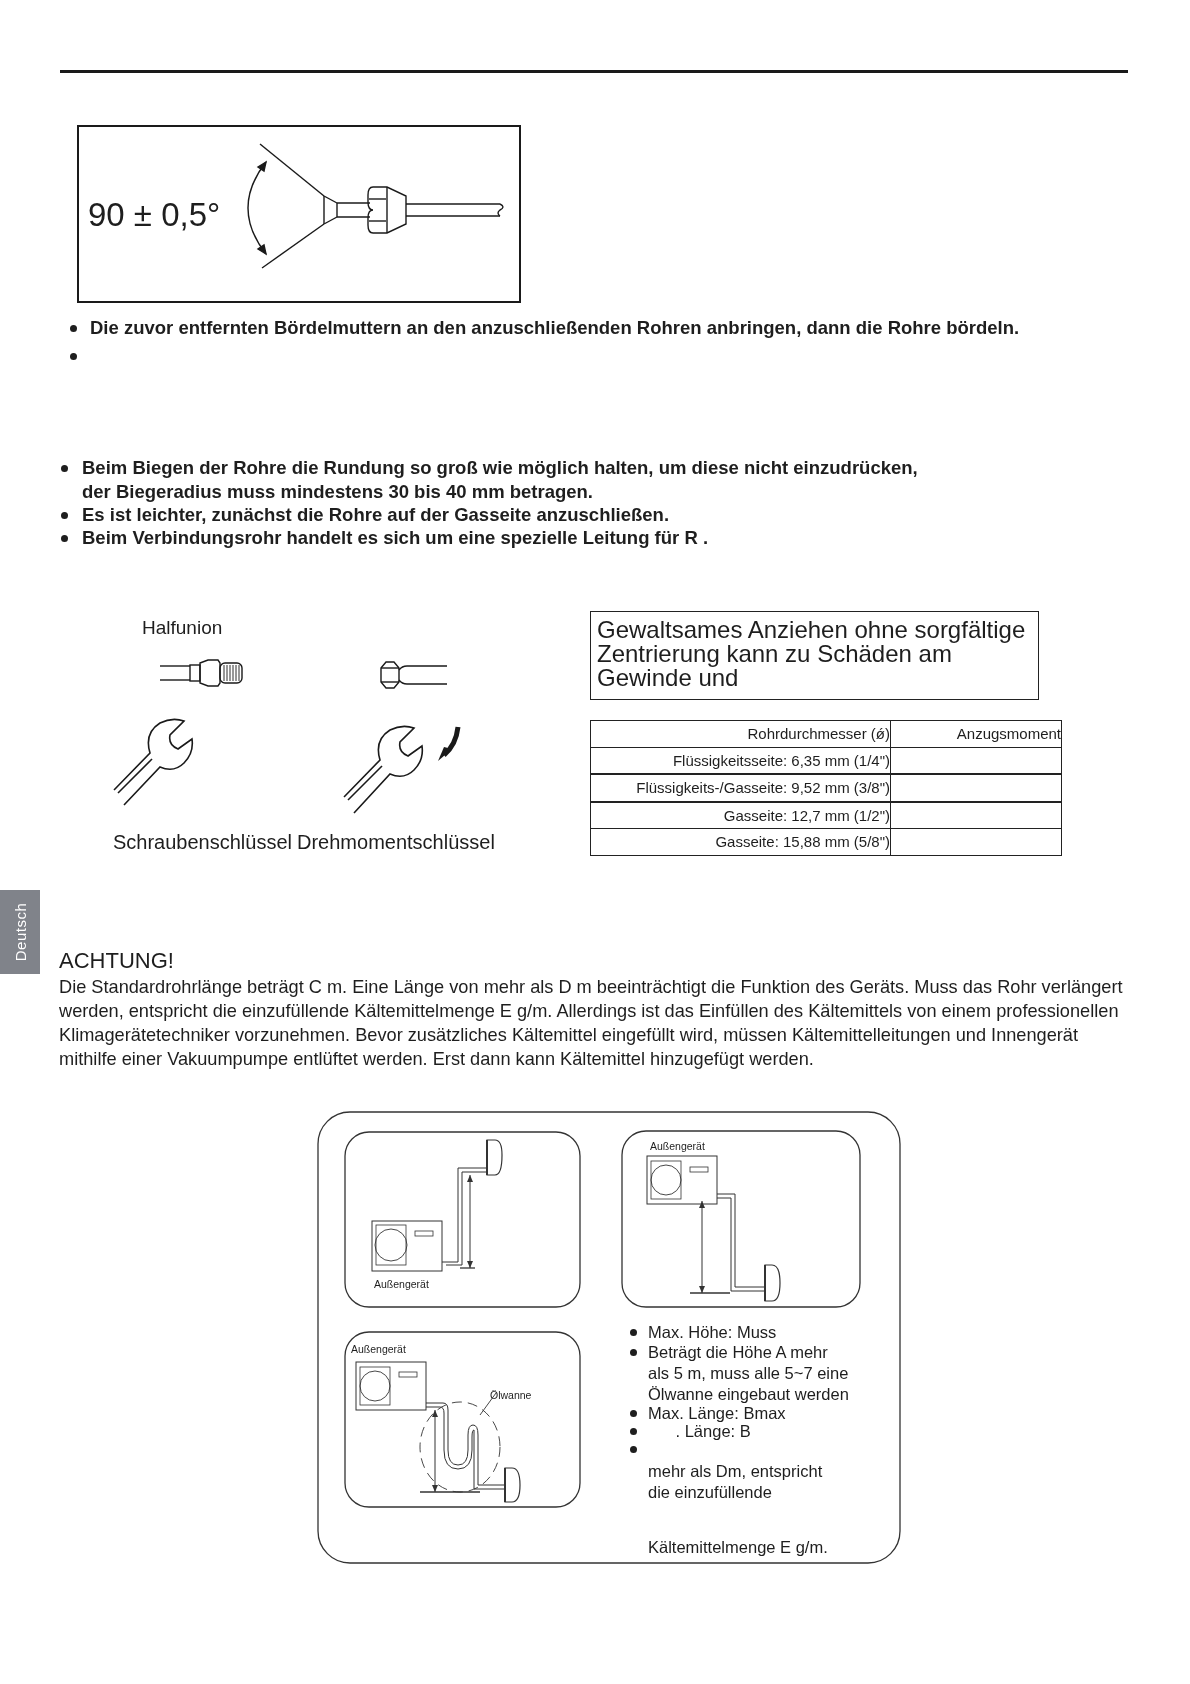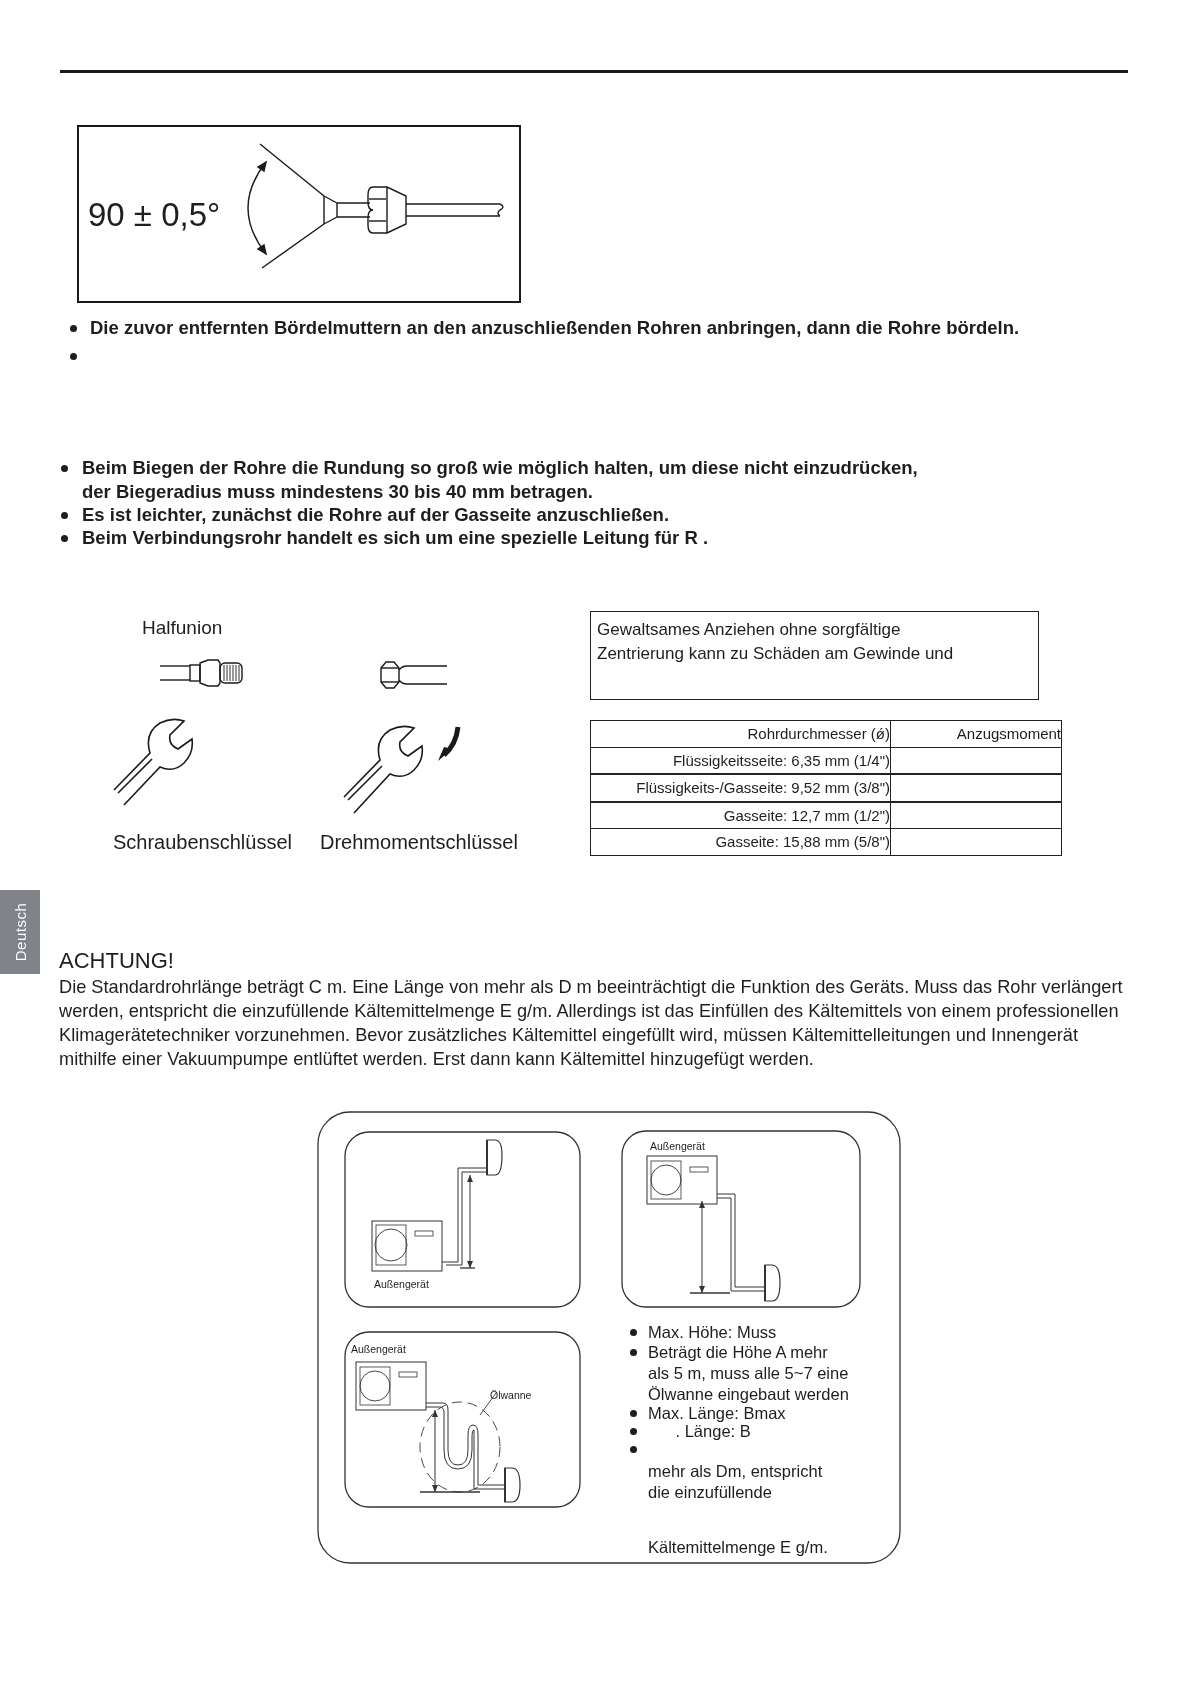--- a/index.html
+++ b/index.html
@@ -8,21 +8,21 @@
   .abs { position:absolute; }
   .rule { left:60px; top:70px; width:1068px; height:3px; background:#1a1a1a; }
   .flare-box { left:77px; top:125px; width:444px; height:178px; border:2.5px solid #1a1a1a; box-sizing:border-box; }
   .angle-label { left:88px; top:195px; font-size:33px; line-height:40px; white-space:nowrap; }
   .flare-svg { left:220px; top:140px; }
   .bullet-line { font-size:18.5px; line-height:23px; white-space:nowrap;font-weight:bold; }
   .dot { position:absolute; width:7px; height:7px; border-radius:50%; background:#1e1e1e; }
   .halfunion { left:142px; top:617px; font-size:19px; }
   .tool-label { top:831px; font-size:20px; white-space:nowrap; }
   .warn-box { left:590px; top:611px; width:449px; height:89px; border:1.5px solid #222; box-sizing:border-box;
-              padding:6px 0 0 6px; font-size:17px; line-height:24px; }
+              padding:6px 0 0 6px; font-size:24px; line-height:24px; }
   table.torque { position:absolute; left:590px; top:720px; width:472px; border-collapse:collapse; font-size:15px; }
   table.torque td, table.torque th { border:1.3px solid #222; height:25.5px; padding:0; text-align:right; font-weight:normal; }
   table.torque th:first-child, table.torque td:first-child { width:299px; }
   .side-tab { left:0; top:890px; width:40px; height:84px; background:#80838a; }
   .side-tab span { position:absolute; left:50%; top:50%; transform:translate(-50%,-50%) rotate(-90deg);
                    color:#fff; font-size:15px; letter-spacing:0.5px; white-space:nowrap; }
   .achtung-title { left:59px; top:948px; font-size:22px; }
   .achtung-body { left:59px; top:975px; width:1075px; font-size:18.2px; line-height:24px; }
   .frame-svg { left:310px; top:1105px; }
   .panel-text { font-size:16.5px; line-height:20px; white-space:nowrap; }
@@ -100,21 +100,21 @@
   <path d="M4 85 L40 48 Q34 28 50 18 Q62 12 74 16 L60 30 Q58 40 68 44 L82 34 Q84 48 74 58 Q64 68 50 62 L14 100"></path>
   <path d="M8 88 L42 54"></path>
 </svg>
 <svg class="abs" style="left:340px;top:705px;" width="140" height="120" viewBox="0 0 140 120" fill="none" stroke="#1a1a1a" stroke-width="1.6">
   <path d="M4 92 L40 55 Q34 35 50 25 Q62 19 74 23 L60 37 Q58 47 68 51 L82 41 Q84 55 74 65 Q64 75 50 69 L14 108"></path>
   <path d="M8 95 L42 61"></path>
   <path d="M118 22 Q116 40 104 50" stroke-width="5"></path>
   <polygon points="98,56 112,44 104,42" fill="#1a1a1a" stroke="none"></polygon>
 </svg>
 <div class="abs tool-label" style="left:86px;margin-left:27px;">Schraubenschlüssel</div>
-<div class="abs tool-label" style="left:320px;text-align:center;">Drehmomentschlüssel</div>
+<div class="abs tool-label" style="left:297px;text-align:center;">Drehmomentschlüssel</div>
 
 <div class="abs warn-box">
   <div>Gewaltsames Anziehen ohne sorgfältige</div>
   <div>Zentrierung kann zu Schäden am Gewinde und</div>
 </div>
 
 <table class="torque">
   <tbody>
       <tr>
     <th>Rohrdurchmesser (ǿ)</th>

